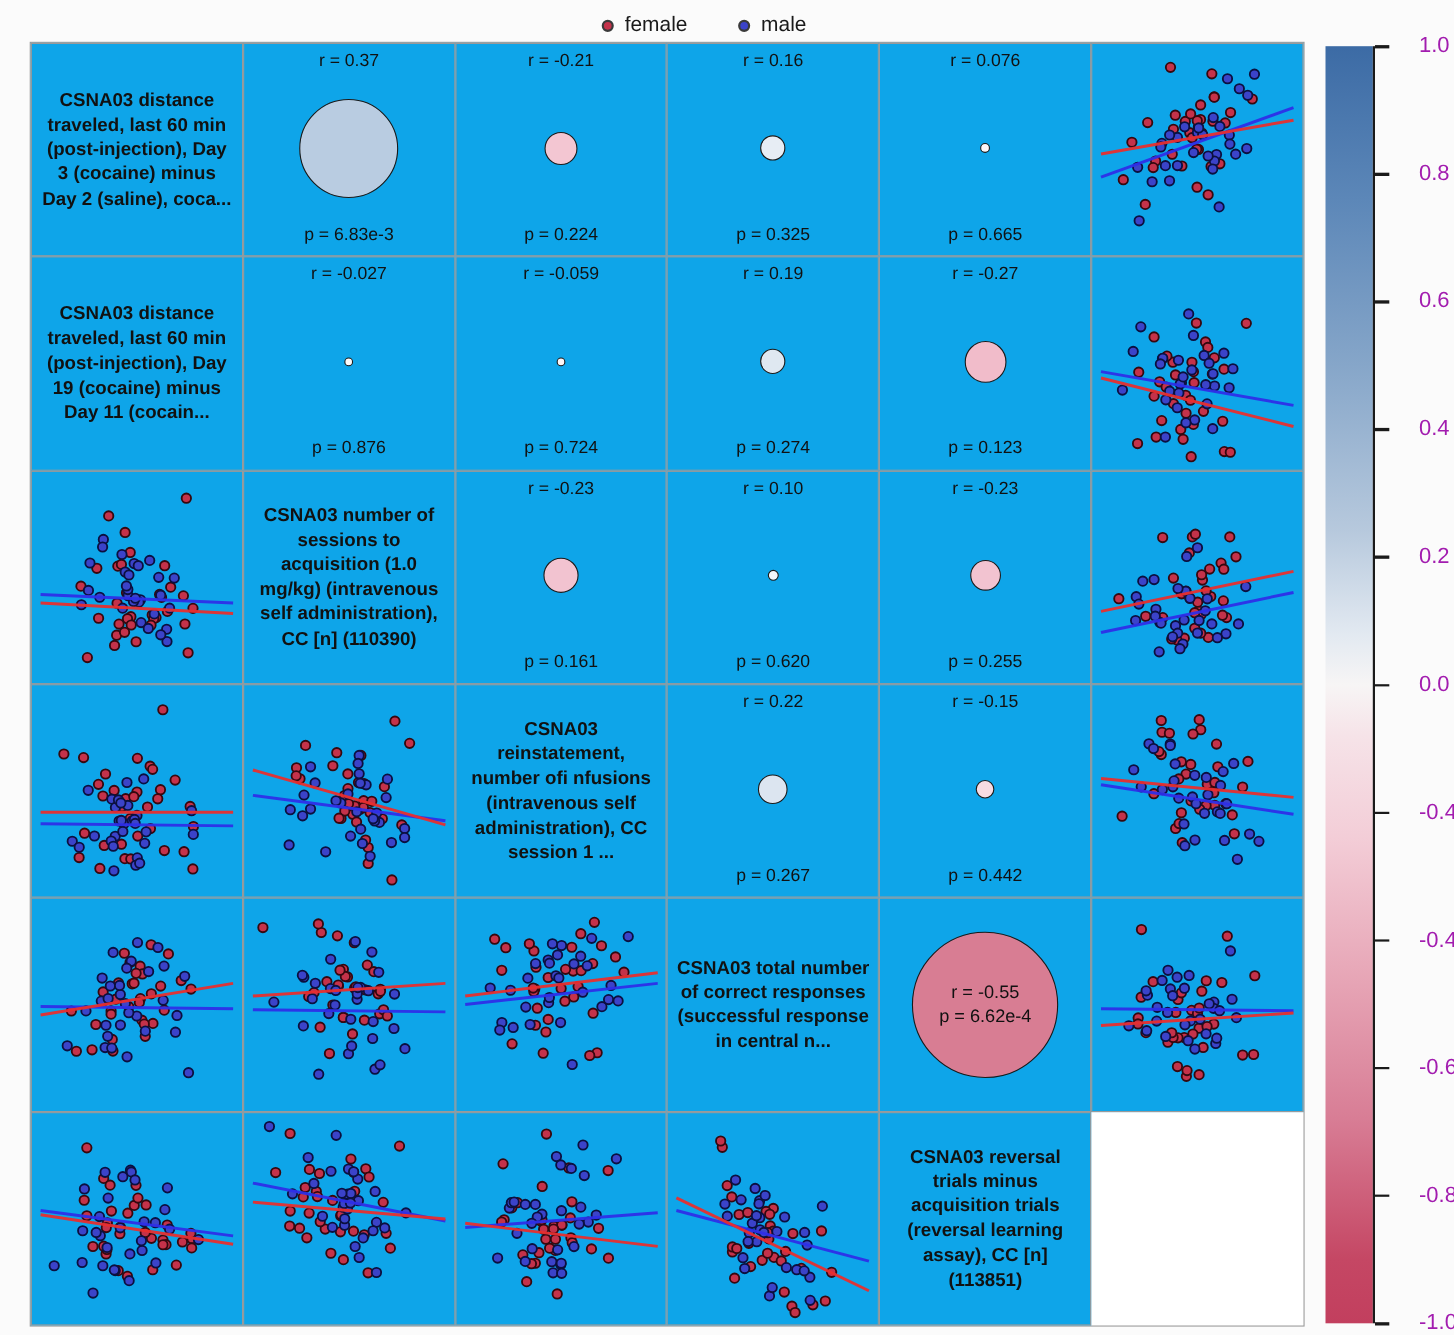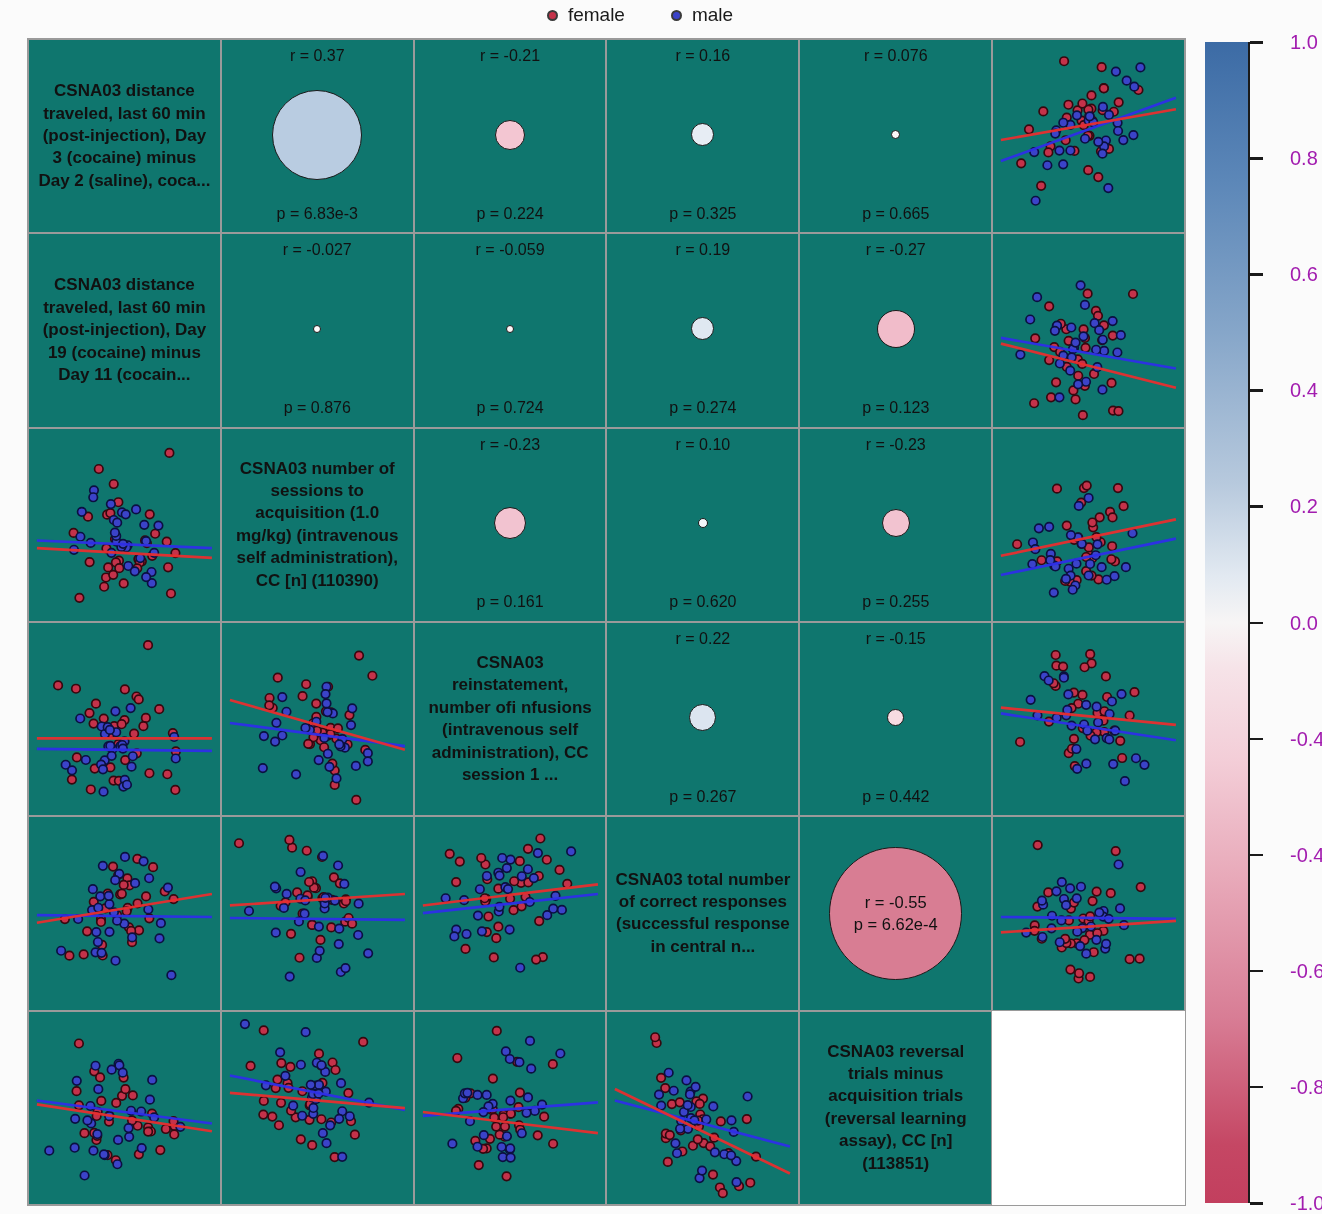--- a/index.html
+++ b/index.html
@@ -8,33 +8,33 @@
     background:#fbfbfb;
     font-family:"Liberation Sans", sans-serif;
     color:#111;
     position:relative;
     overflow:hidden;
   }
   .page{position:absolute;inset:0;}
   
   .legend{
     position:absolute;top:4px;left:0;width:1280px;height:30px;
-    display:flex;justify-content:center;align-items:flex-start;gap:46px;
+    display:flex;justify-content:center;align-items:flex-end;gap:46px;
     font-size:19px;color:#1a1a1a;
   }
   .legend-item{display:flex;align-items:center;gap:10px;}
   .legend-dot{width:11px;height:11px;border-radius:50%;border:2px solid #3a3a3a;box-sizing:border-box;}
   
   .matrix{
     position:absolute;left:27px;top:38px;width:1159px;height:1168px;
     display:grid;grid-template-columns:repeat(6,1fr);grid-template-rows:repeat(6,1fr);
     background:#fff;border:1px solid #9a9a9a;box-sizing:border-box;
   }
   .cell{
-    border:1px solid #9a9a9a;box-sizing:border-box;background:#0f766e;
+    border:1px solid #9a9a9a;box-sizing:border-box;background:#0ea5e9;
     position:relative;overflow:hidden;
   }
   .diag-cell{
     display:flex;align-items:center;justify-content:center;text-align:center;
     font-weight:bold;font-size:17px;line-height:1.32;padding:4px 7px;
   }
   .corr-cell{display:flex;flex-direction:column;align-items:center;}
   .corr-r{font-size:16px;padding-top:7px;line-height:1.1;}
   .corr-mid{flex:1;display:flex;align-items:center;justify-content:center;width:100%;}
   .corr-circle{border-radius:50%;border:1.6px solid #1a1a1a;box-sizing:border-box;

